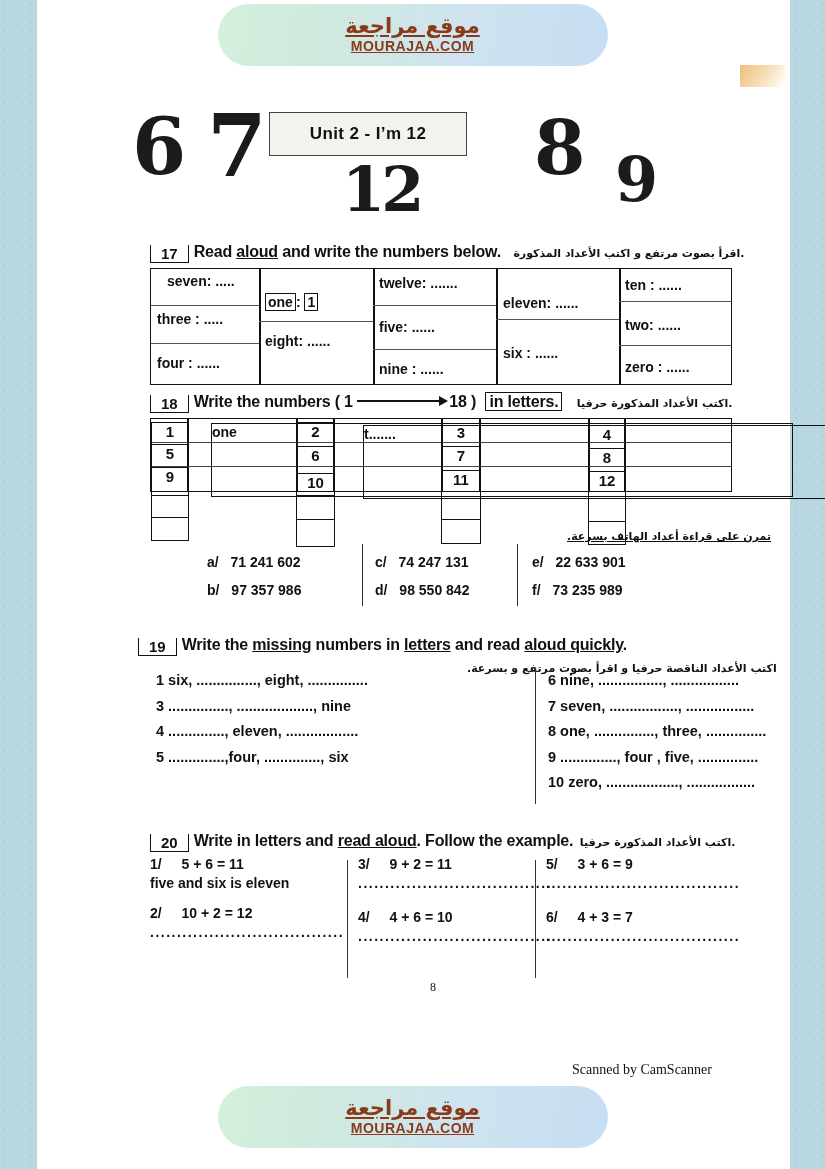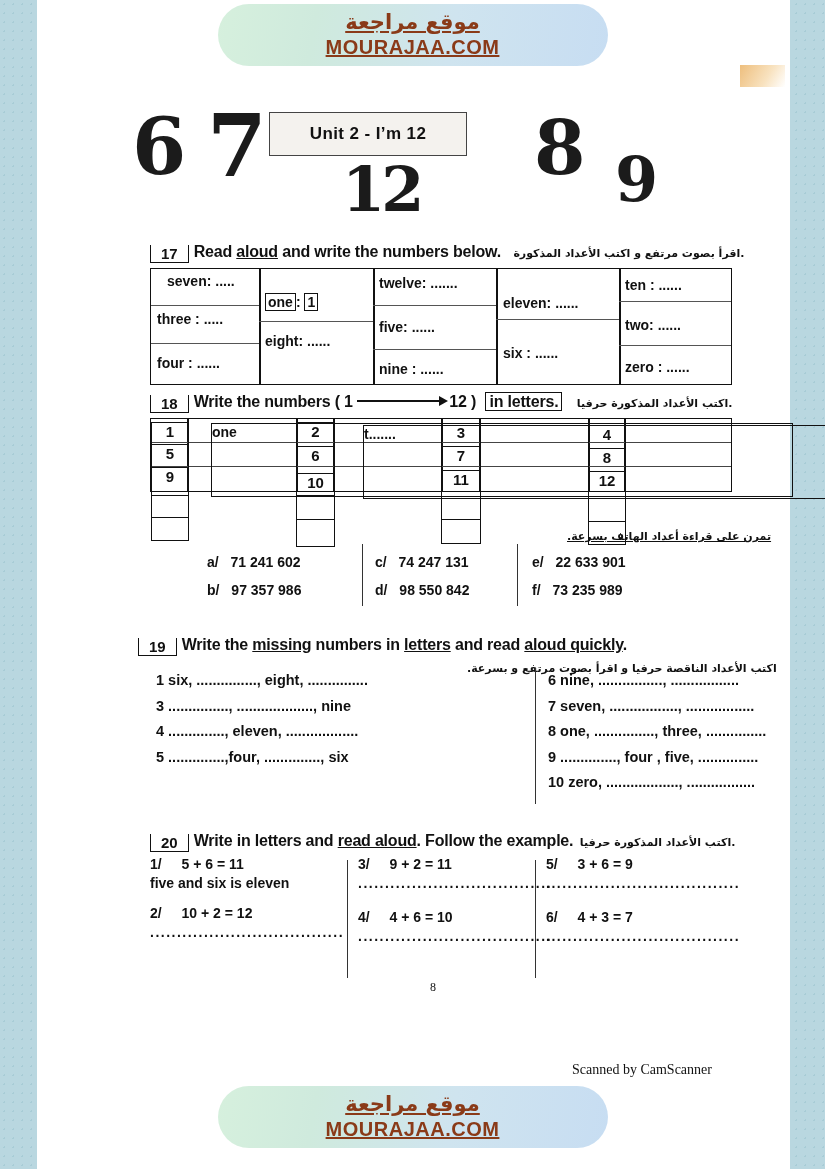--- a/index.html
+++ b/index.html
@@ -36,21 +36,21 @@
     background:linear-gradient(100deg,#d6f0dd 0%,#cfeadd 25%,#cfe4ef 60%,#c7ddf2 100%);
     display:flex;flex-direction:column;align-items:center;justify-content:center;
     position:relative;
   }
   .wm-ar{
     font-size:21px;font-weight:bold;color:#8a3a18;
     text-decoration:underline;line-height:1.1;direction:rtl;
     font-family:"DejaVu Sans", sans-serif;
   }
   .wm-en{
-    font-size:20px;font-weight:bold;color:#8a3a18;
+    font-size:14px;font-weight:bold;color:#8a3a18;
     text-decoration:underline;letter-spacing:.5px;line-height:1.2;text-align:center;
   }
 
   
   .header{position:absolute;left:0;top:95px;width:753px;height:140px;}
   .bignum{
     position:absolute;font-family:"DejaVu Serif", serif;
     font-weight:bold;color:#1b1b1b;
   }
   .n6{left:95px;top:6px;font-size:78px;}
@@ -181,21 +181,21 @@
       <div class="cell" style="left:474px;top:8px;">ten : ......</div>
       <div class="cell" style="left:474px;top:48px;">two: ......</div>
       <div class="cell" style="left:474px;top:90px;">zero : ......</div>
     </div>
 
     <div style="position:absolute;left:113px;top:393px;">
       <span class="exnum">18</span><span class="instr">Write the numbers ( 1</span>
       <span style="display:inline-block;width:92px;height:7px;position:relative;vertical-align:3px;">
         <span style="position:absolute;left:0;top:3px;width:84px;height:2px;background:#111;"></span>
         <span style="position:absolute;left:82px;top:-1px;width:0;height:0;border-left:9px solid #111;border-top:5px solid transparent;border-bottom:5px solid transparent;"></span>
-      </span><span class="instr">12 )</span>
+      </span><span class="instr">18 )</span>
       <span class="instr" style="border:1px solid #111;padding:0 3px;margin-left:5px;">in letters.</span>
       <span class="ar" style="margin-left:10px;">اكتب الأعداد المذكورة حرفيا.</span>
     </div>
 
     <div class="t18">
       <div class="v" style="left:36px;"></div>
       <div class="v" style="left:145px;"></div>
       <div class="v" style="left:182px;"></div>
       <div class="v" style="left:290px;"></div>
       <div class="v" style="left:328px;"></div>

